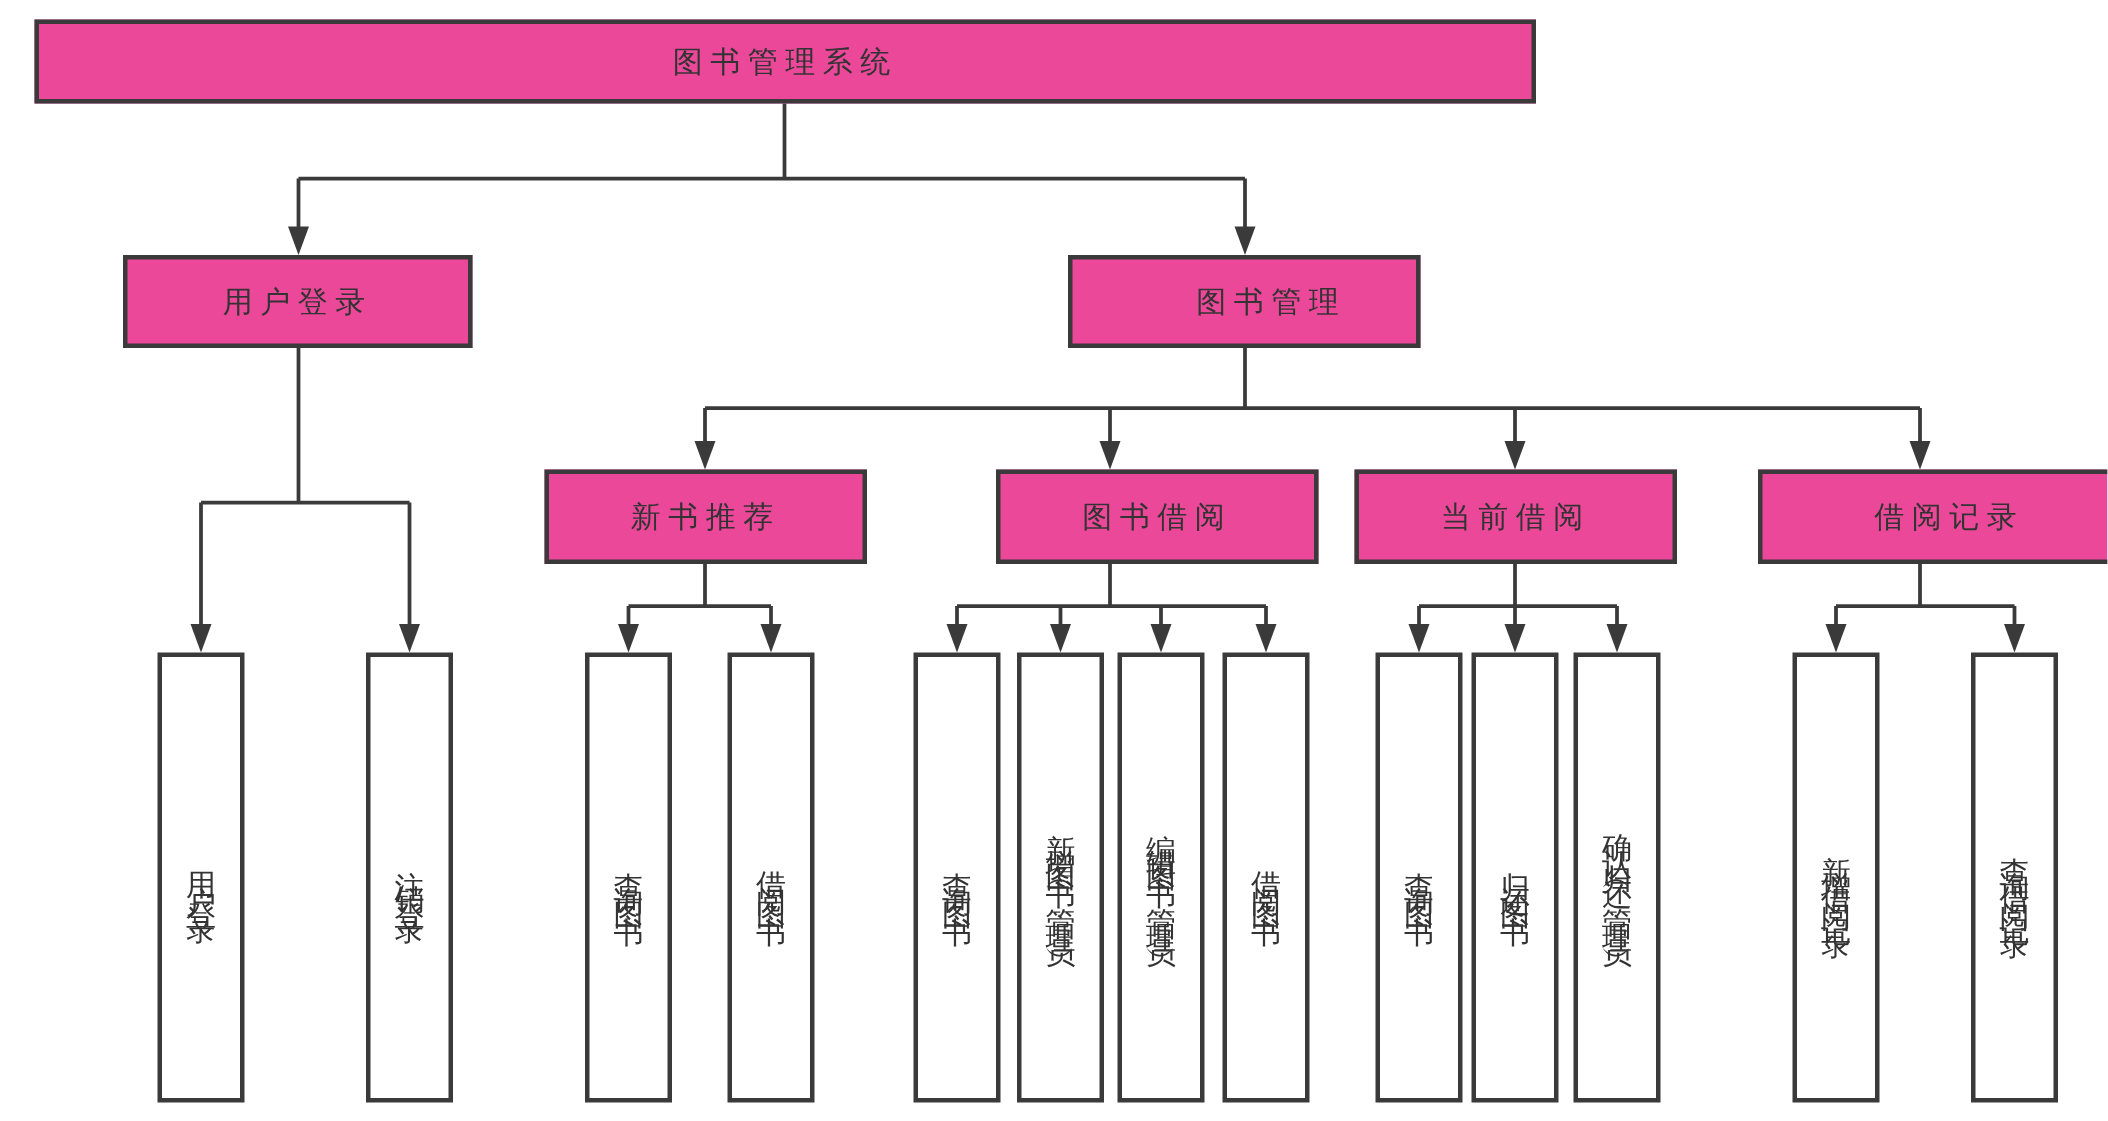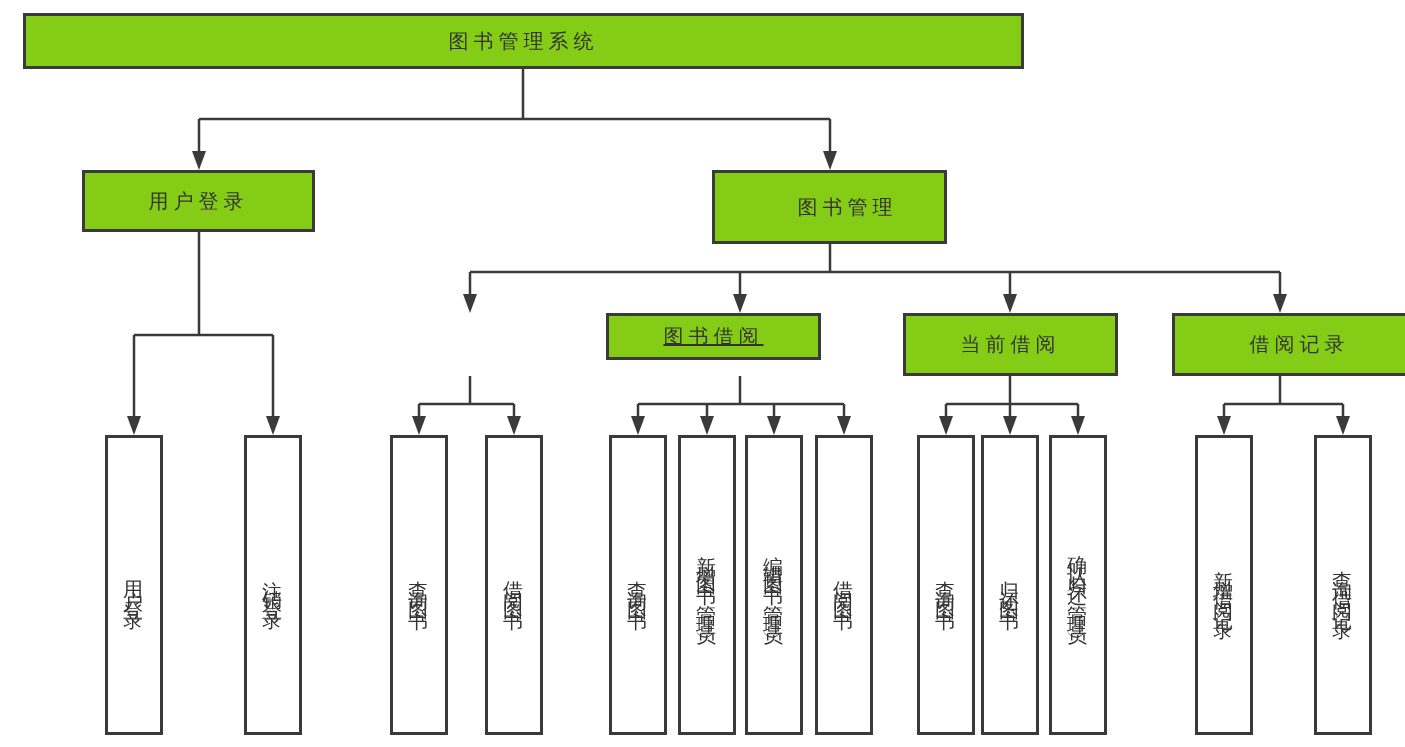--- a/index.html
+++ b/index.html
@@ -8,21 +8,21 @@
   html,body{margin:0;padding:0;background:#fff;}
   .canvas{
     position:relative;width:1405px;height:747px;background:var(--bg);
     font-family:"Liberation Sans","DejaVu Sans",sans-serif;overflow:hidden;
   }
   svg.connectors{position:absolute;left:0;top:0;width:1405px;height:747px;}
   svg.connectors path.lines{stroke:var(--line);stroke-width:2.5;fill:none;}
   svg.connectors .arrow{fill:var(--line);}
   .hbox{
     position:absolute;box-sizing:border-box;border:3px solid var(--line);
-    background:#84cc16;display:flex;align-items:center;justify-content:center;
+    background:#ec4899;display:flex;align-items:center;justify-content:center;
     font-size:20px;letter-spacing:5px;color:var(--text);z-index:2;
   }
   .vbox{
     position:absolute;box-sizing:border-box;border:3px solid var(--line);
     background:#fff;display:flex;align-items:center;justify-content:center;
     top:435px;width:58px;height:300px;z-index:2;
   }
   .vbox .vlabel{
     writing-mode:vertical-rl;text-orientation:mixed;white-space:nowrap;
     font-size:20px;letter-spacing:10px;color:var(--text);
@@ -75,25 +75,28 @@
     </g>
   </svg>
 
   <div class="hbox" style="left:23px;top:13px;width:1001px;height:56px;">
     <span>图书管理系统</span>
   </div>
 
   <div class="hbox" style="left:82px;top:170px;width:233px;height:62px;">
     <span>用户登录</span>
   </div>
-  <div class="hbox" style="left:712px;top:170px;width:235px;height:74px;padding-left:36px;">
+  <div class="hbox" style="left:712px;top:170px;width:235px;height:62px;padding-left:36px;">
     <span>图书管理</span>
   </div>
 
-  <div class="hbox" style="left:606px;top:313px;width:215px;height:47px;text-decoration:underline;">
+  <div class="hbox" style="left:363px;top:313px;width:215px;height:63px;">
+    <span>新书推荐</span>
+  </div>
+  <div class="hbox" style="left:664px;top:313px;width:215px;height:63px;">
     <span>图书借阅</span>
   </div>
   <div class="hbox" style="left:903px;top:313px;width:215px;height:63px;">
     <span>当前借阅</span>
   </div>
   <div class="hbox" style="left:1172px;top:313px;width:255px;height:63px;">
     <span>借阅记录</span>
   </div>
 
   <div class="vbox" style="left:105px;">

